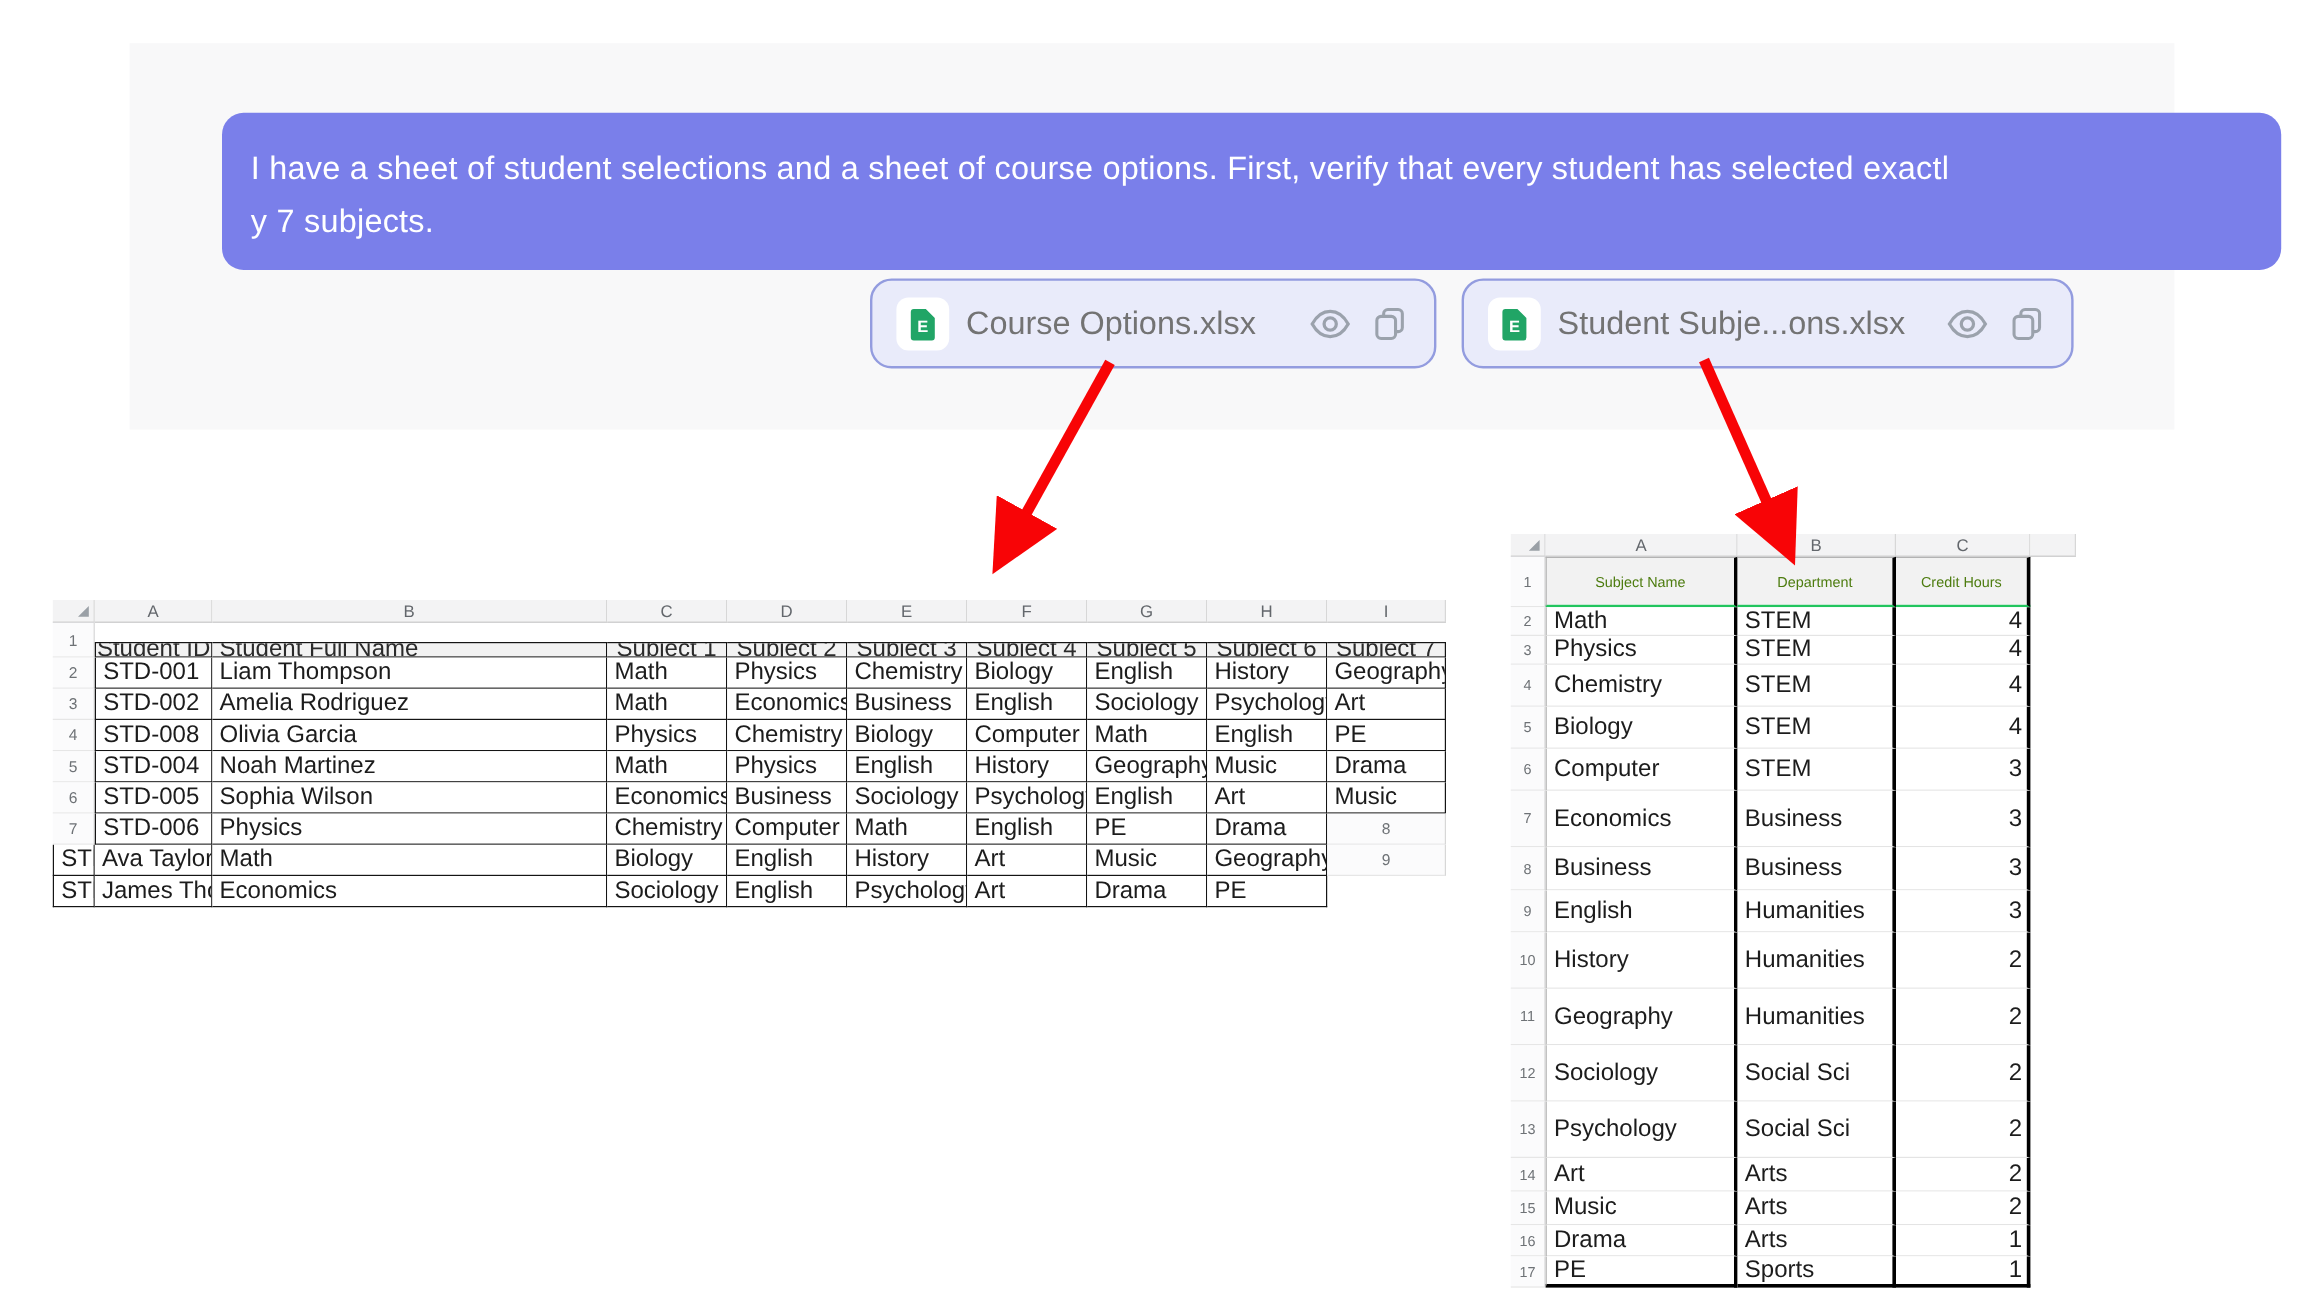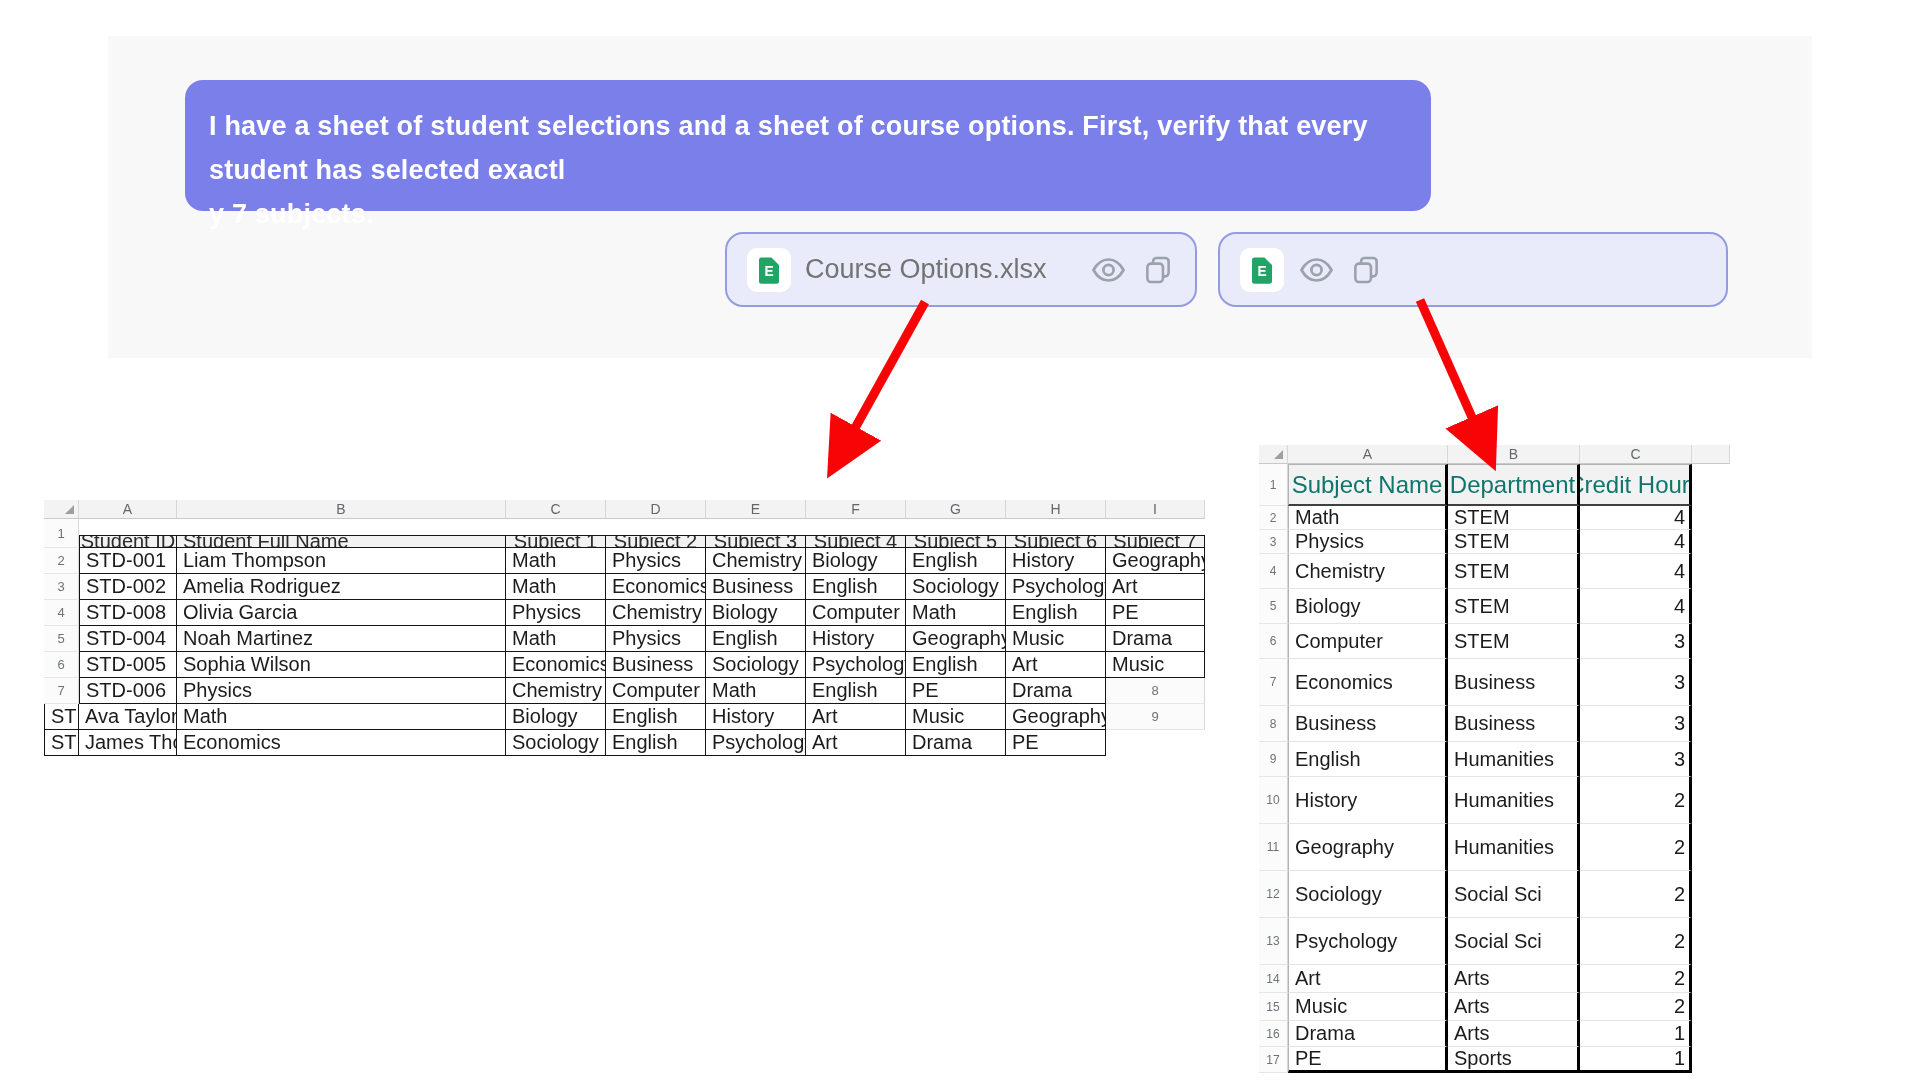--- a/index.html
+++ b/index.html
@@ -7,24 +7,24 @@
     width:1920px;height:1080px;position:relative;overflow:hidden;
     background:#ffffff;
     font-family:"Liberation Sans", sans-serif;
   }
   
   .chat-panel{
     position:absolute;left:108px;top:36px;width:1704px;height:322px;
     background:#f8f8f9;
   }
   .bubble{
-    position:absolute;left:77px;top:44px;width:1246px;height:131px;
+    position:absolute;left:77px;top:58px;width:1716px;height:131px;
     background:#7a7fea;border-radius:18px;
     padding:24px 24px 0 24px;box-sizing:border-box;
-    color:#ffffff;font-size:27px;font-weight:700;line-height:44px;
+    color:#ffffff;font-size:27px;font-weight:400;line-height:44px;
     letter-spacing:.2px;
   }
   .chips{position:absolute;left:0;top:0;width:100%;height:100%;}
   .chip{
     position:absolute;top:196px;height:75px;box-sizing:border-box;
     background:#e9ebfa;border:2px solid #939cdf;border-radius:18px;
     display:flex;align-items:center;gap:14px;padding:0 20px;
     cursor:pointer;
   }
   .chip-1{left:617px;width:472px;}
@@ -54,22 +54,22 @@
     content:'';position:absolute;right:4px;bottom:4px;width:0;height:0;
     border-bottom:9px solid #9aa0a6;border-left:9px solid transparent;
   }
   
   .s1 .hd{background:#f2f2f2;color:#2b2b2b;font-size:20px;
           border-right:1.5px solid #141414;border-bottom:1.5px solid #141414;border-top:1.5px solid #141414;margin-top:16px;}
   .s1 .dc{background:#ffffff;color:#1c1c1c;font-size:20px;
           border-right:1.5px solid #141414;border-bottom:1.5px solid #141414;}
   .s1 .cl{border-left:1.5px solid #141414;}
   
-  .s2 .hd{background:#f2f2f2;color:#0f766e;font-size:24px;
-          border-top:1px solid #b3b3b3;border-bottom:2px solid #404040;border-right:3px solid #000000;}
+  .s2 .hd{background:#f2f2f2;color:#4d7c0f;font-size:12px;
+          border-top:1px solid #b3b3b3;border-bottom:2px solid #22c55e;border-right:3px solid #000000;}
   .s2 .dc{background:#ffffff;color:#1c1c1c;font-size:20px;
           border-bottom:1px solid #e4e4e4;border-right:3px solid #000000;}
   .s2 .cl{border-left:1px solid #b3b3b3;}
   .s2 .lr{border-bottom:3px solid #000000;}
   .al{justify-content:flex-start;padding-left:6px;}
   .ac{justify-content:center;}
   .ar{justify-content:flex-end;padding-right:4px;}
   
   #arrows{position:absolute;left:0;top:0;pointer-events:none;}
 </style>
@@ -105,20 +105,21 @@
       </span>
     </div>
 
     <div class="chip chip-2">
       <span class="filebadge">
         <svg width="28" height="30" viewBox="0 0 22 24">
           <path d="M3 2 h10 l6 6 v13 a2 2 0 0 1 -2 2 h-12 a2 2 0 0 1 -2 -2 v-17 a2 2 0 0 1 2 -2 z" fill="#21a566"></path>
           <text x="11" y="17" text-anchor="middle" font-size="11" font-weight="bold" fill="#ffffff" font-family="Liberation Sans, sans-serif">E</text>
         </svg>
       </span>
+      <span class="chip-label">Student Subje...ons.xlsx</span>
       <span class="chip-icon">
         <svg width="37" height="30" viewBox="0 0 24 20" fill="none" stroke="#9ba2ac" stroke-width="1.8">
           <path d="M2 10 C5 4.6 8.3 3 12 3 C15.7 3 19 4.6 22 10 C19 15.4 15.7 17 12 17 C8.3 17 5 15.4 2 10 Z"></path>
           <circle cx="12" cy="10" r="3.4"></circle>
         </svg>
       </span>
       <span class="chip-icon">
         <svg width="34" height="34" viewBox="0 0 24 24" fill="none" stroke="#9ba2ac" stroke-width="1.8">
           <rect x="8.5" y="3.5" width="11" height="13" rx="2.5"></rect>
           <rect x="4.5" y="7.5" width="11" height="13" rx="2.5" fill="#e9ebfa"></rect>

